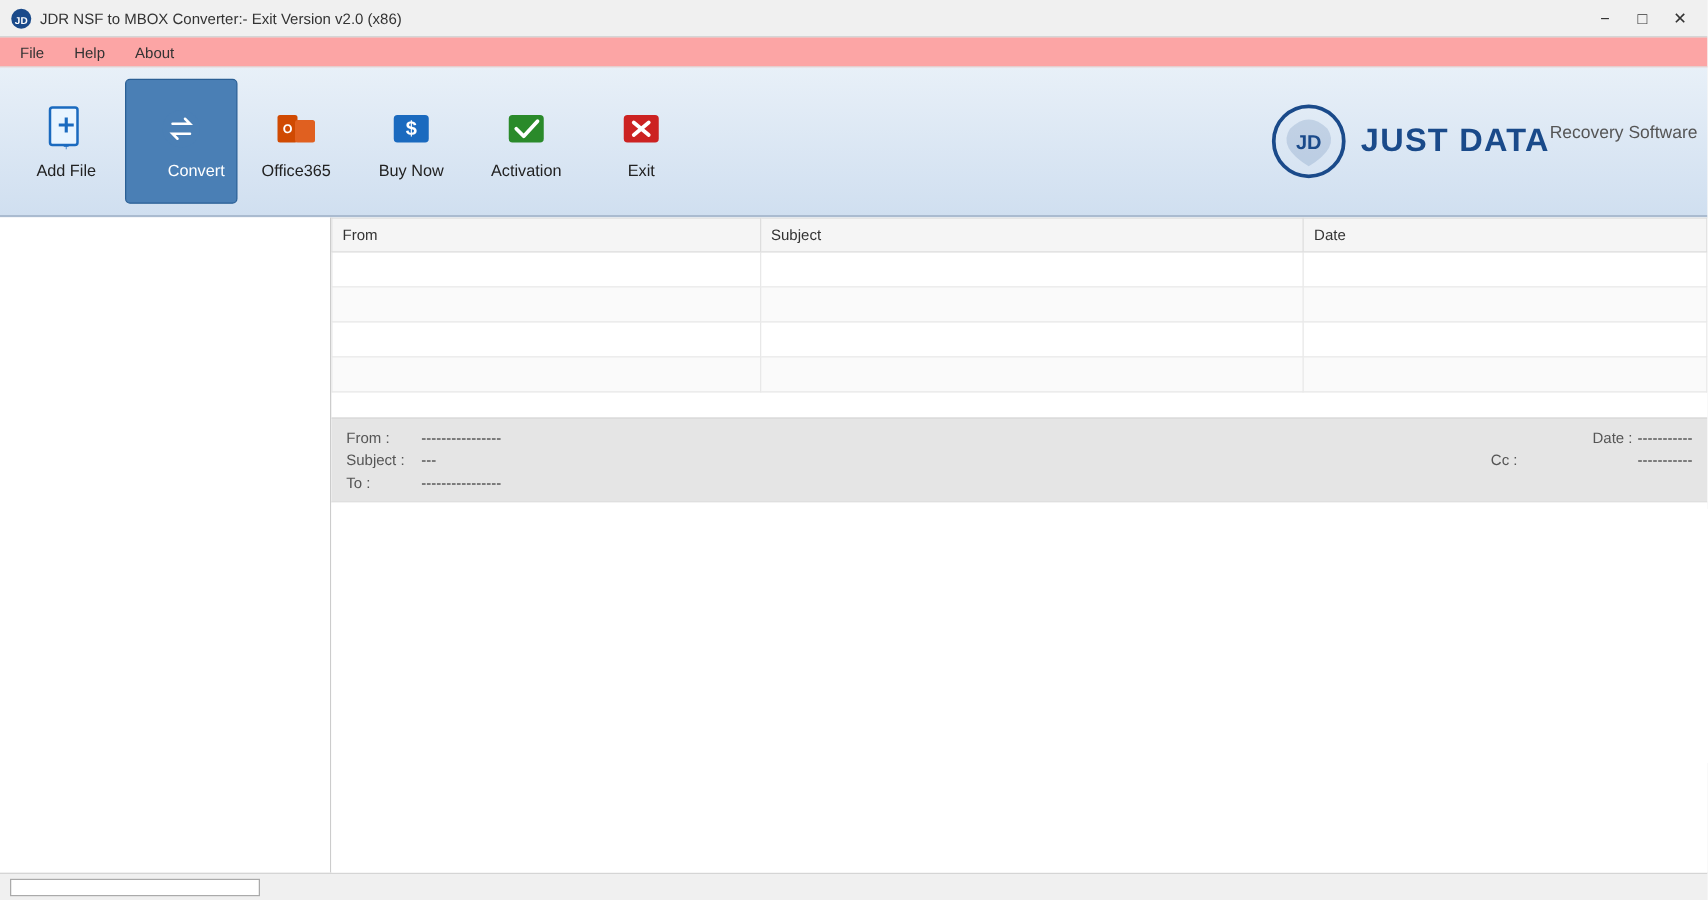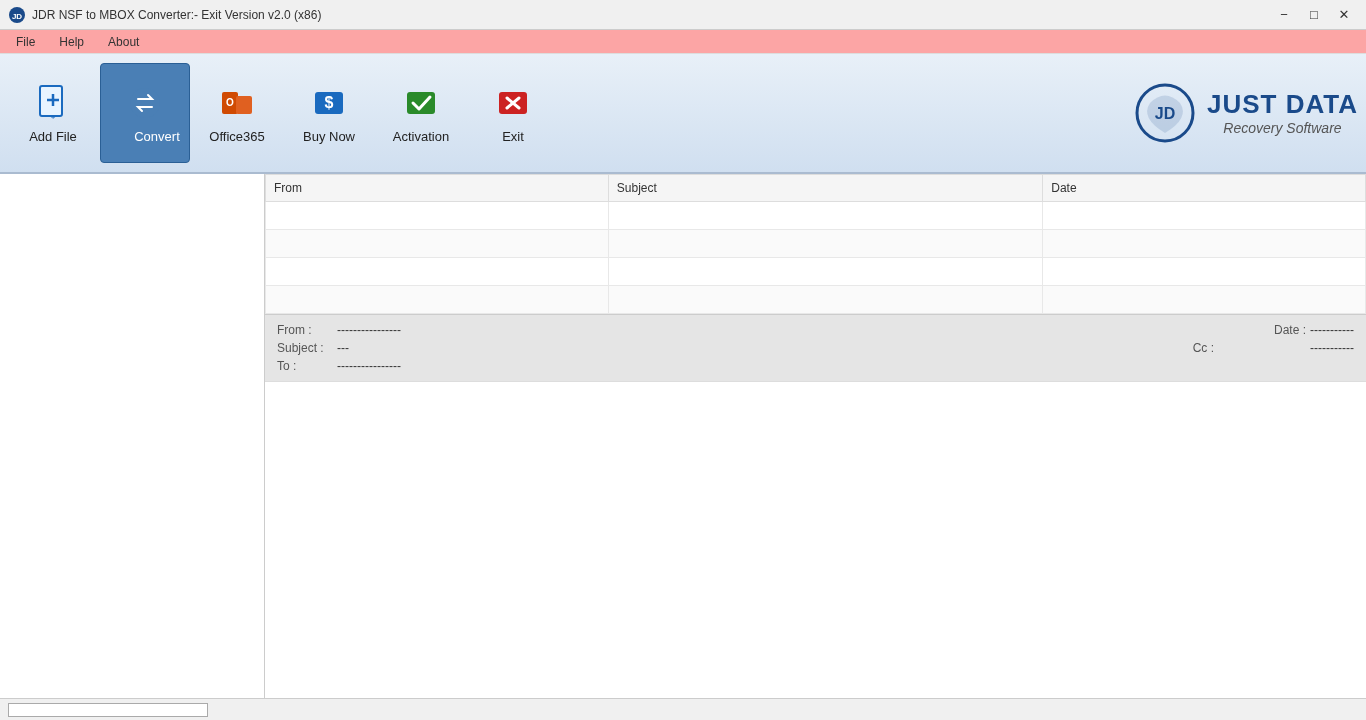--- a/index.html
+++ b/index.html
@@ -105,35 +105,34 @@
       display: flex;
       align-items: center;
       gap: 12px;
     }
     .logo-circle {
       width: 60px;
       height: 60px;
     }
     .logo-text {
       display: flex;
-      flex-direction: column;
+      flex-direction: row;
       line-height: 1.2;
       text-align: center;
     }
     .logo-just-data {
       font-size: 26px;
       font-weight: 700;
       color: #1a4a8a;
       letter-spacing: 1px;
     }
     .logo-recovery {
       font-size: 14px;
       color: #555;
       font-weight: 400;
-      font-style: italic;
     }
 
     
     .main-content {
       display: flex;
       height: calc(720px - 30px - 24px - 120px - 22px);
       background: #fff;
     }
 
     
@@ -144,20 +143,21 @@
       background: #fff;
       overflow: auto;
     }
 
     
     .right-panel {
       flex: 1;
       display: flex;
       flex-direction: column;
       overflow: hidden;
+      gap: 20px;
     }
 
     
     .email-table {
       width: 100%;
       border-collapse: collapse;
       border-bottom: 1px solid #ddd;
     }
     .email-table th {
       background: #f5f5f5;

